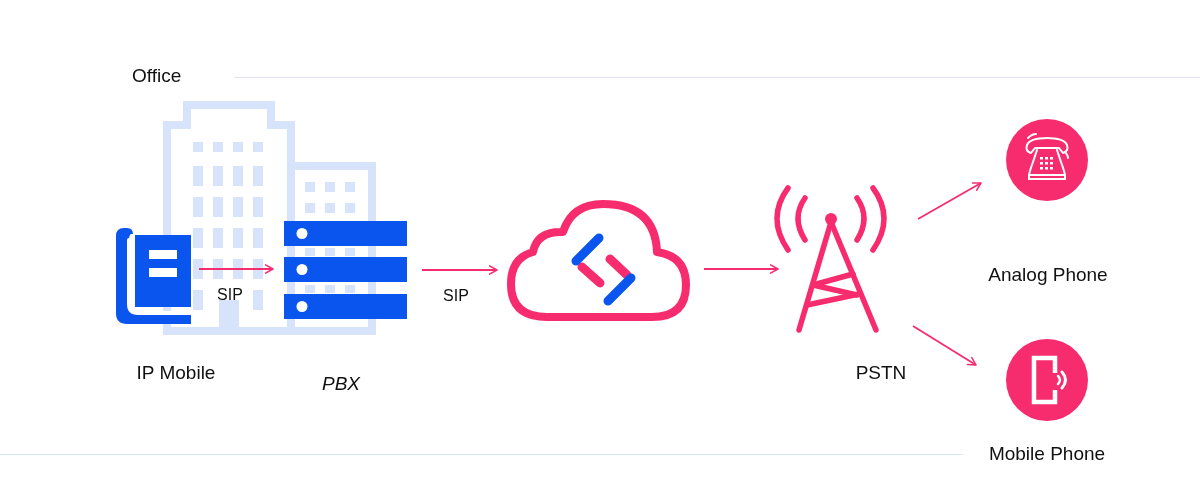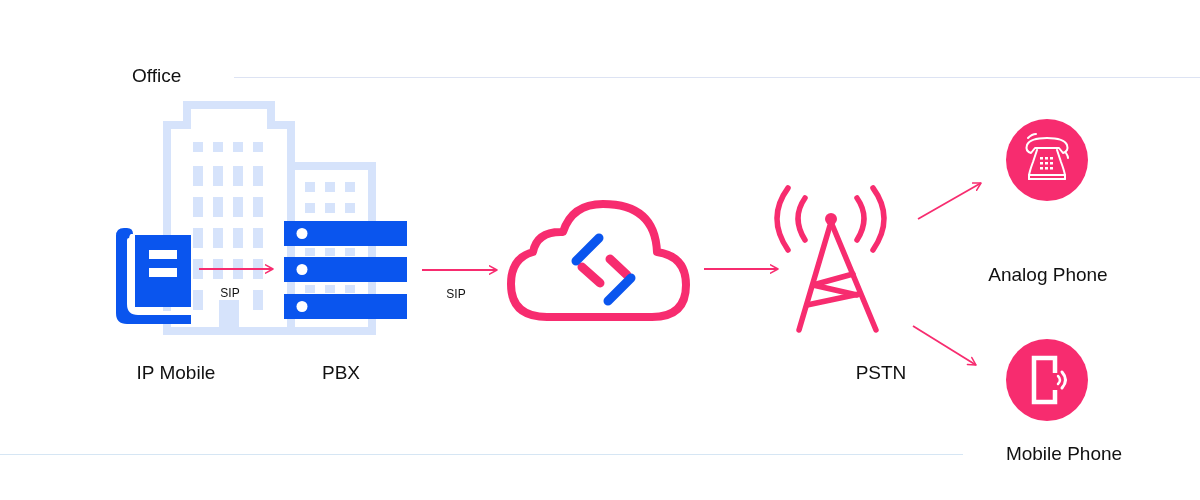--- a/index.html
+++ b/index.html
@@ -2,21 +2,21 @@
 <html><head>
 <meta charset="utf-8">
 <style>
   html, body { margin: 0; padding: 0; background: #ffffff; }
   body { width: 1200px; height: 500px; position: relative; overflow: hidden;
          font-family: "Liberation Sans", "DejaVu Sans", sans-serif; color: #111111; }
   .stage { position: absolute; left: 0; top: 0; width: 976px; height: 500px; padding-left: 45px; }
   svg.canvas { position: absolute; left: 0; top: 0; }
   .label { position: absolute; white-space: nowrap; transform: translateX(-50%); line-height: 1; }
   .label.big { font-size: 19px; }
-  .label.small { font-size: 12px; }
+  .label.small { font-size: 16px; }
   .office-title { position: absolute; left: 132px; top: 66px; font-size: 19px; line-height: 1; }
 </style>
 </head>
 <body>
 
 <div class="stage">
 
   <svg class="canvas" width="1200" height="500" viewBox="0 0 1200 500">
     <defs>
       <marker id="arrowhead" viewBox="0 0 12 12" refX="10" refY="6" markerWidth="10" markerHeight="10" orient="auto-start-reverse" markerUnits="userSpaceOnUse">
@@ -157,21 +157,21 @@
       <circle cx="1047" cy="380" r="41" fill="#F72C6F"></circle>
       <path d="M1055,373 L1055,358 L1034,358 L1034,402 L1055,402 L1055,390" fill="none" stroke="#ffffff" stroke-width="4.5"></path>
       <path d="M1058,376 Q1062,380 1058,384" fill="none" stroke="#ffffff" stroke-width="2.5" stroke-linecap="round"></path>
       <path d="M1062,372 Q1069,380 1062,388" fill="none" stroke="#ffffff" stroke-width="3" stroke-linecap="round"></path>
     </g>
   </svg>
 
   <div class="office-title">Office</div>
 
   <div class="label big" style="left:176px; top:363px;">IP Mobile</div>
-  <div class="label big" style="left:341px; top:363px;">PBX</div>
+  <div class="label big" style="left:341px; top:374px;font-style:italic;">PBX</div>
   <div class="label big" style="left:881px; top:363px;">PSTN</div>
   <div class="label big" style="left:1048px; top:219px;margin-top:46px;">Analog Phone</div>
-  <div class="label big" style="left:1047px; top:444px;margin-left:17px;">Mobile Phone</div>
+  <div class="label big" style="left:1047px; top:444px;">Mobile Phone</div>
 
   <div class="label small" style="left:230px; top:287px;">SIP</div>
   <div class="label small" style="left:456px; top:288px;">SIP</div>
 
 </div>
 
 </body></html>

